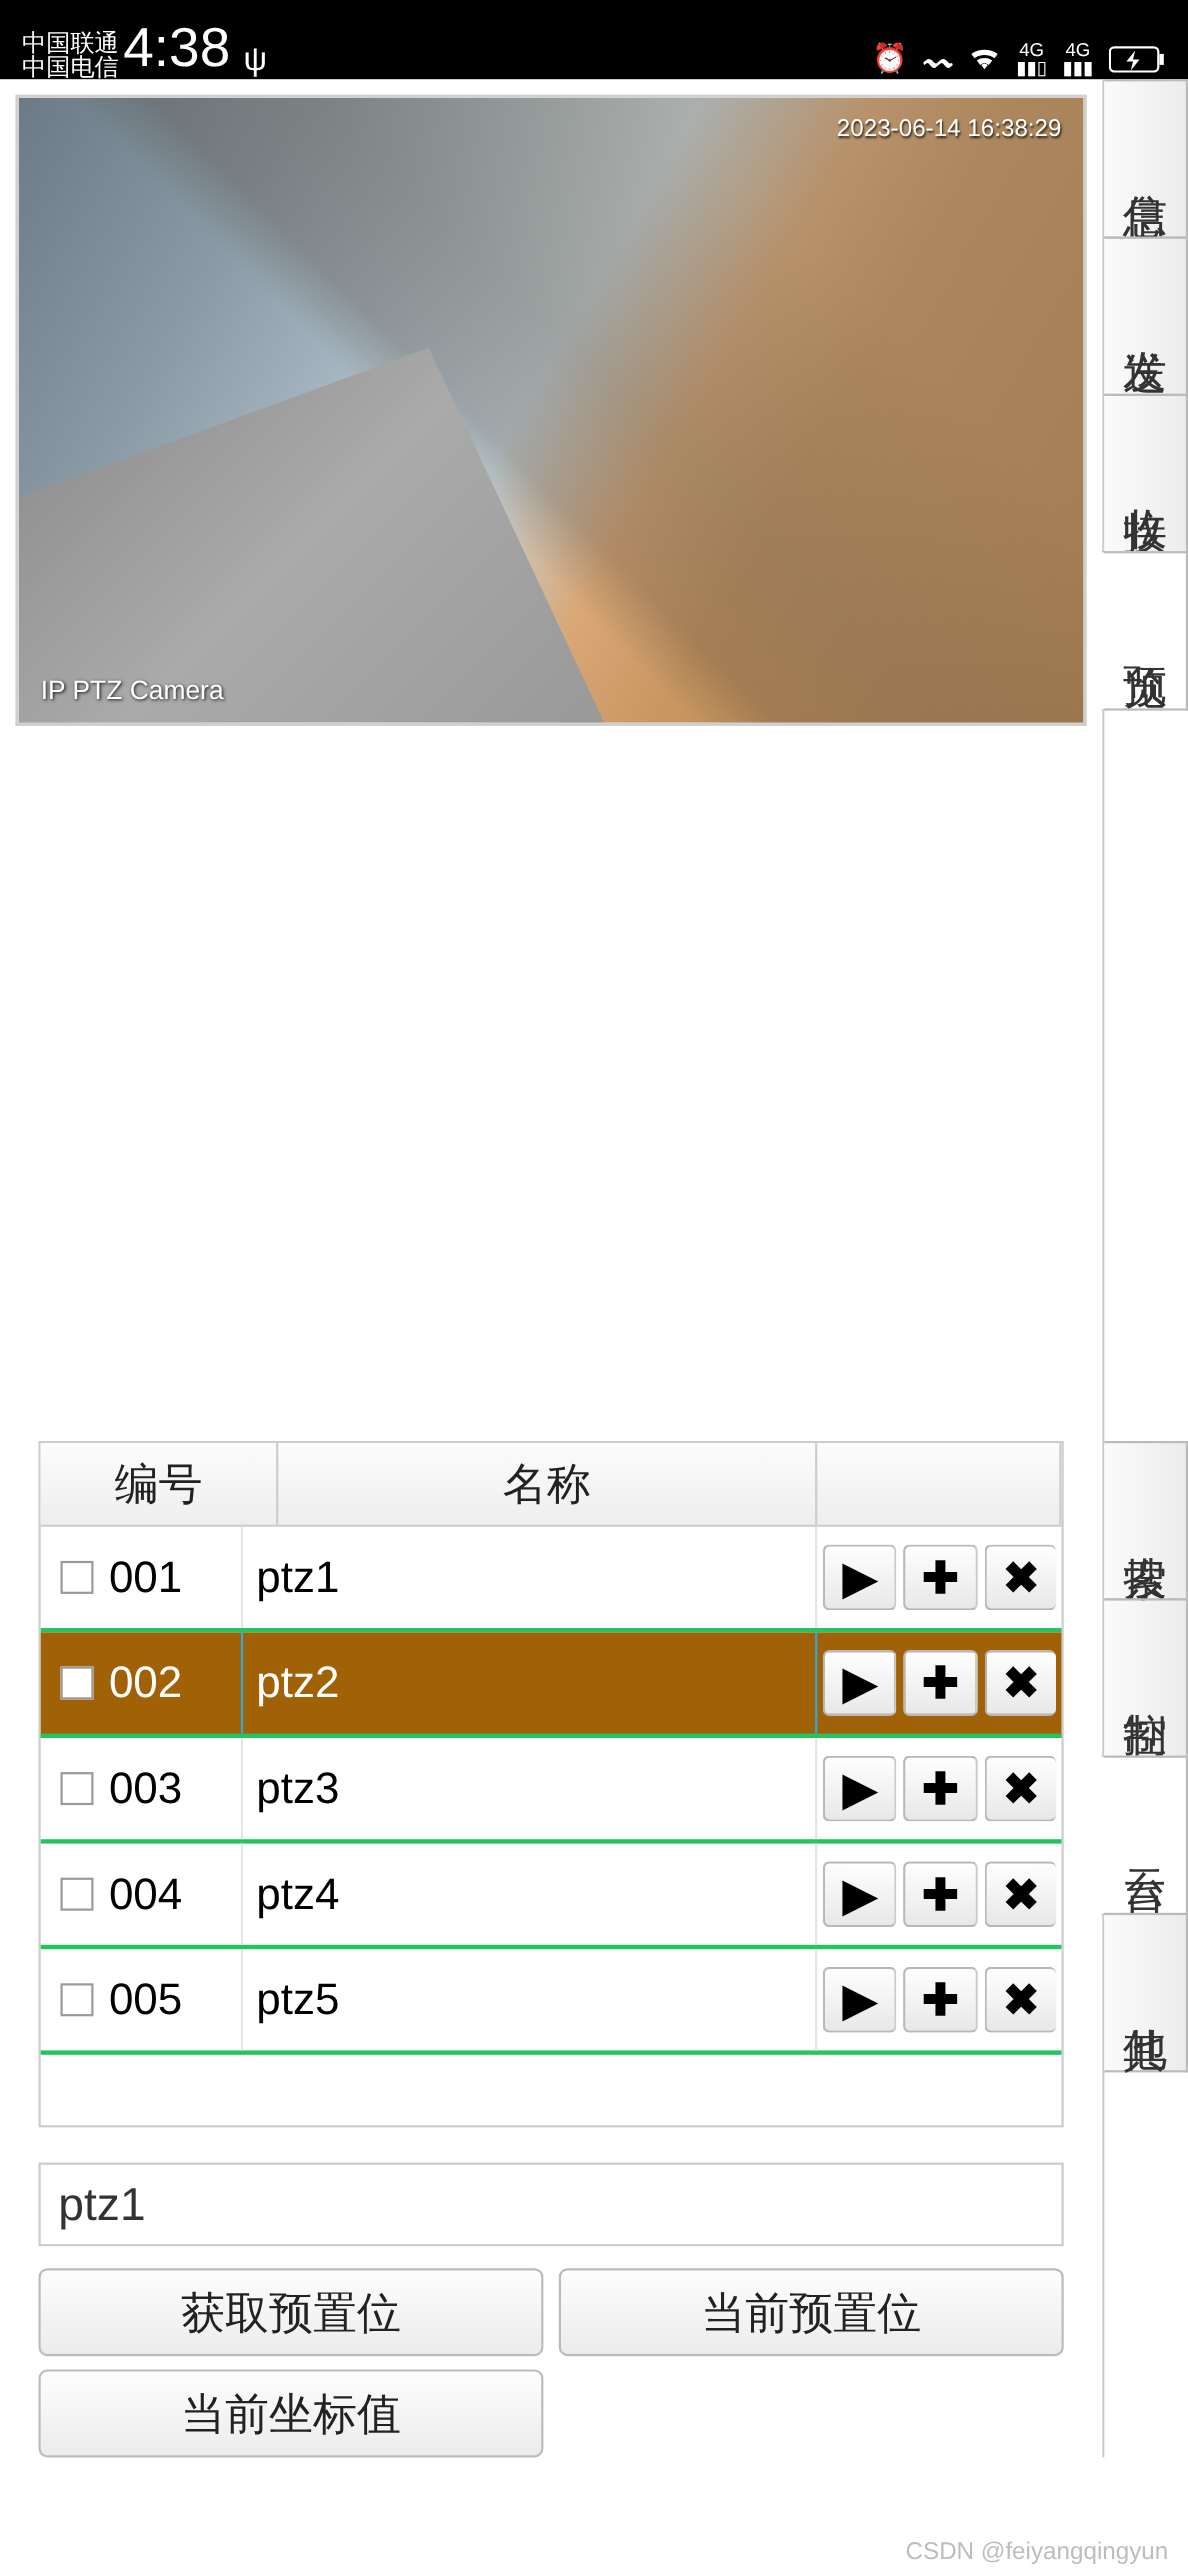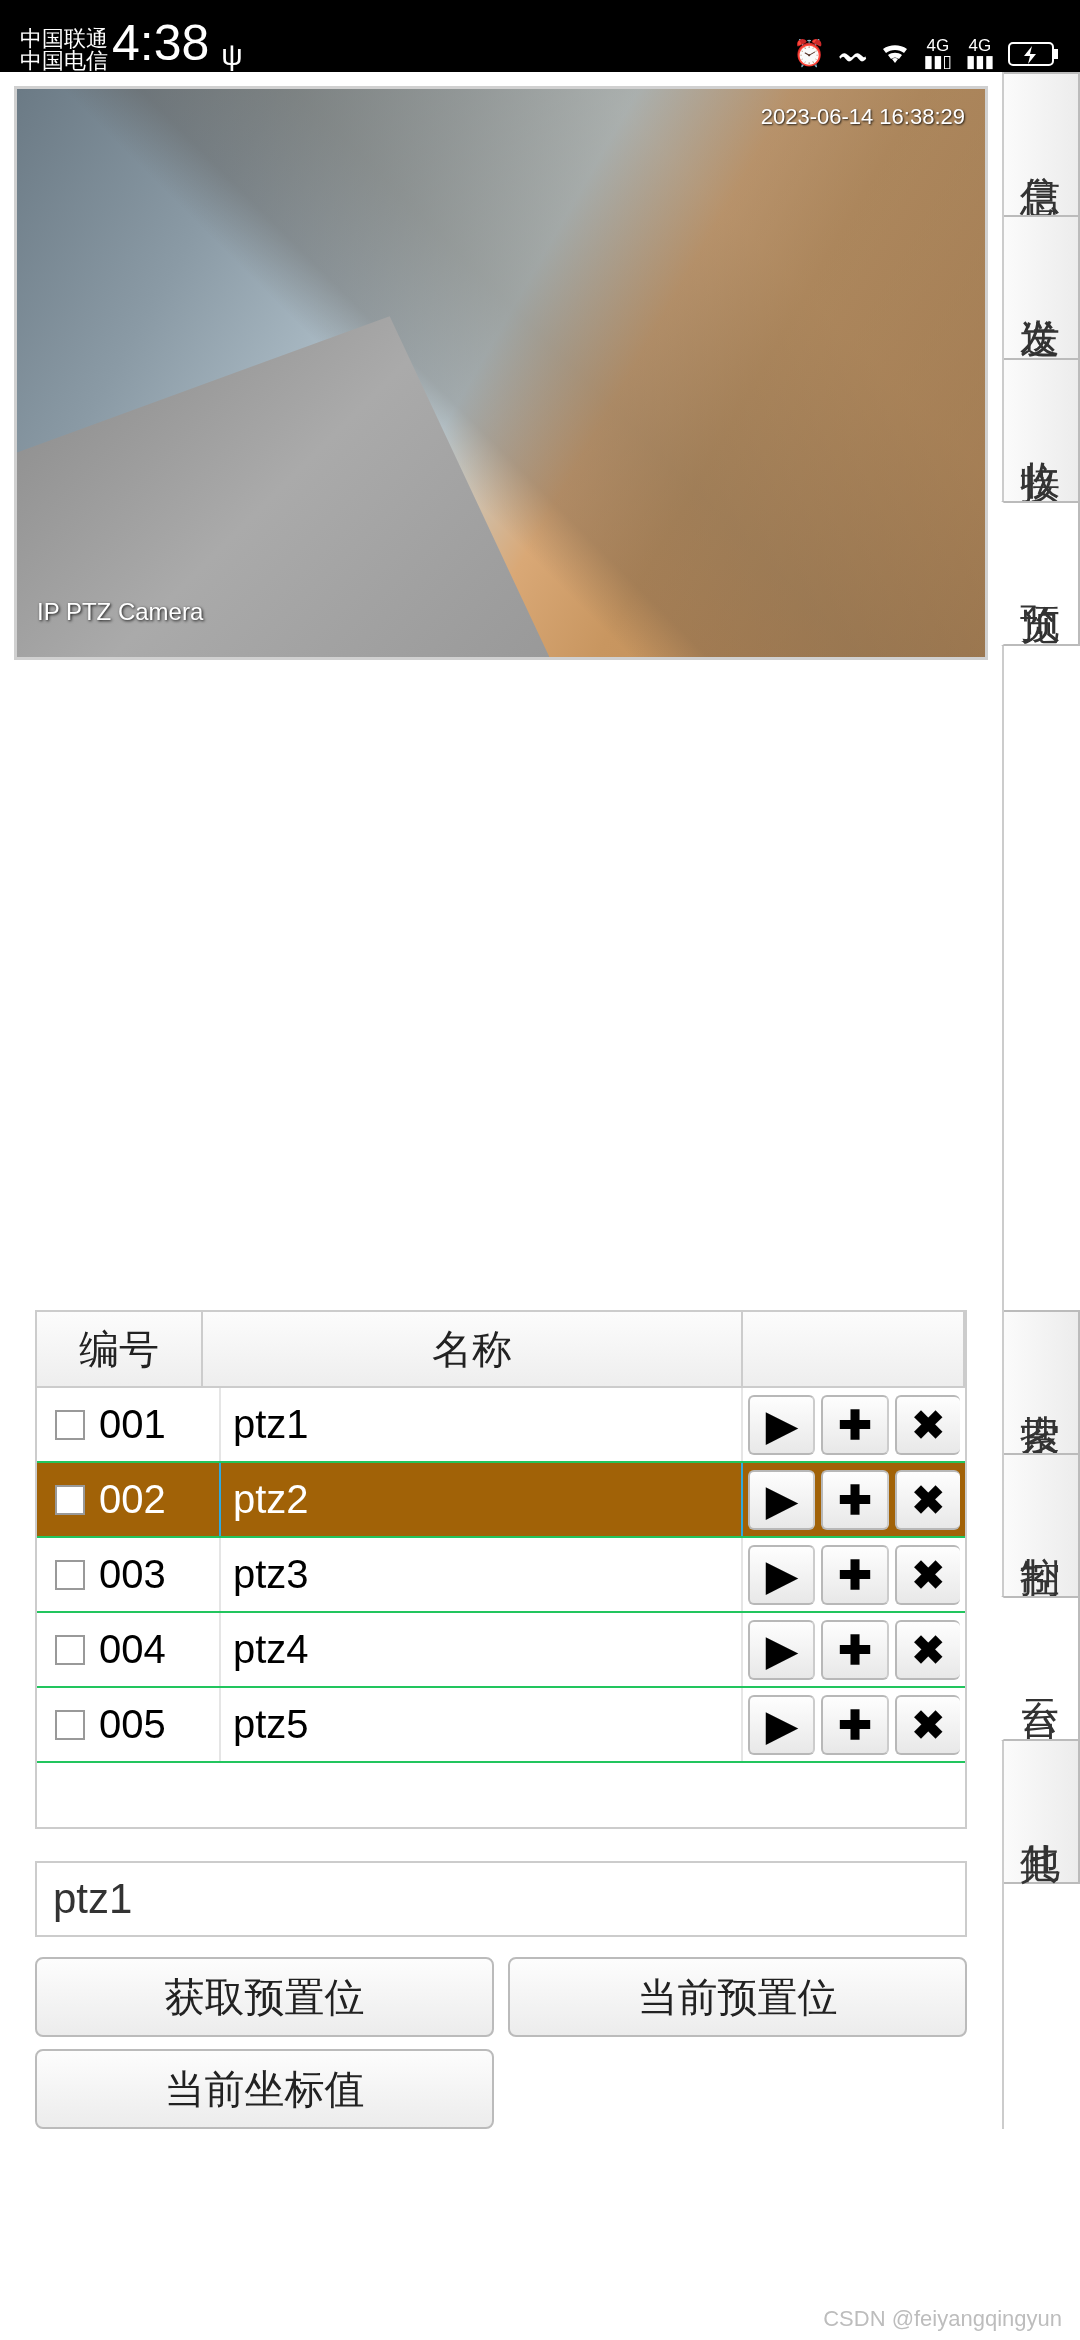--- a/index.html
+++ b/index.html
@@ -10,36 +10,36 @@
 .status-time{font-size:50px;font-weight:300;margin-left:4px}
 .status-usb{font-size:30px;margin-left:12px}
 .status-right{margin-left:auto;display:flex;gap:14px;align-items:center;font-size:26px}
 .status-right span{display:inline-flex;align-items:center}
 .main-area{display:flex;height:1238px}
 .content-left{flex:1;padding:0}
 .video-panel{border:3px solid #d0d0d0;margin:14px;height:574px;position:relative;background:linear-gradient(120deg,#6b7a85 0%,#8a9aa5 20%,#a8b8c2 35%,#c5d5dd 48%,#d9a876 60%,#c89660 70%,#b88550 100%);overflow:hidden}
 .video-panel::before{content:"";position:absolute;inset:0;background:linear-gradient(45deg,transparent 40%,rgba(80,70,60,0.3) 45%,rgba(100,90,75,0.4) 55%,rgba(120,105,85,0.35) 75%)}
 .video-panel::after{content:"";position:absolute;left:0;bottom:0;width:55%;height:60%;background:linear-gradient(135deg,#888 0%,#aaa 50%,#999 100%);clip-path:polygon(0 40%,70% 0,100% 100%,0 100%)}
 .video-timestamp{position:absolute;top:15px;right:20px;color:#fff;font-size:22px;text-shadow:1px 1px 2px rgba(0,0,0,0.8);z-index:2}
-.video-label{position:absolute;bottom:31px;left:20px;color:#fff;font-size:24px;text-shadow:1px 1px 3px rgba(0,0,0,0.9);z-index:2}
+.video-label{position:absolute;bottom:15px;left:20px;color:#fff;font-size:24px;text-shadow:1px 1px 3px rgba(0,0,0,0.9);z-index:2}
 .right-tabs{width:78px;display:flex;flex-direction:column;border-left:2px solid #ccc}
 .vtab{flex:0 0 145px;border:2px solid #bbb;border-left:none;background:linear-gradient(90deg,#fbfbfb,#ececec);display:flex;align-items:center;justify-content:center;writing-mode:vertical-rl;font-size:40px;color:#333;margin-bottom:-2px}
 .vtab.active{background:#fff;border-left:3px solid #fff;margin-left:-3px;font-weight:500}
 .lower-area{display:flex}
 .lower-content{flex:1;padding:0 35px}
 .right-tabs2{width:78px;display:flex;flex-direction:column;border-left:2px solid #ccc}
 .preset-table{border:2px solid #ccc;background:#fff}
 .preset-header{display:flex;background:linear-gradient(#fcfcfc,#eee);border-bottom:2px solid #ccc;height:76px}
 .preset-header>div{border-right:2px solid #ccc;display:flex;align-items:center;justify-content:center;font-size:40px;color:#222}
-.col-id{width:166px}
+.col-id{width:216px}
 .col-name{flex:1}
 .col-acts{width:222px;display:flex}
 .col-acts>div{flex:1;border-right:2px solid #ccc}
 .col-acts>div:last-child{border-right:none}
-.preset-row{display:flex;height:75px;border-bottom:2px solid #22c55e}
+.preset-row{display:flex;height:96px;border-bottom:4px solid #22c55e}
 .preset-row.selected{background:#a16207;color:#fff}
 .preset-row>div{display:flex;align-items:center;font-size:40px;padding:0 12px}
 .preset-row .col-id{width:182px;gap:14px;padding-left:18px}
 .preset-row .col-name{flex:1;border-left:2px solid #e5e5e5;border-right:2px solid #e5e5e5}
 .preset-row.selected .col-name{border-color:#2daae1}
 .chk{width:30px;height:30px;border:2px solid #999;background:#fff;display:inline-block;flex-shrink:0}
 .preset-row .col-acts{width:222px;padding:5px;gap:6px}
 .rowbtn{flex:1;height:60px;border:2px solid #b8b8b8;border-radius:6px;background:linear-gradient(#fefefe,#e8e8e8);display:flex;align-items:center;justify-content:center;font-size:40px;font-weight:900;color:#000}
 .preset-blank{height:64px}
 .text-input{width:100%;height:76px;border:2px solid #ccc;background:#fff;font-size:42px;padding:0 16px;margin-top:32px;color:#333}

